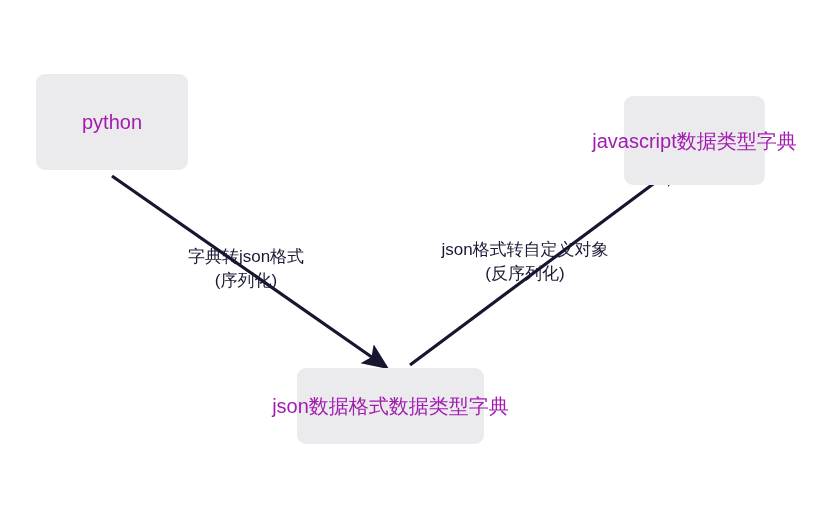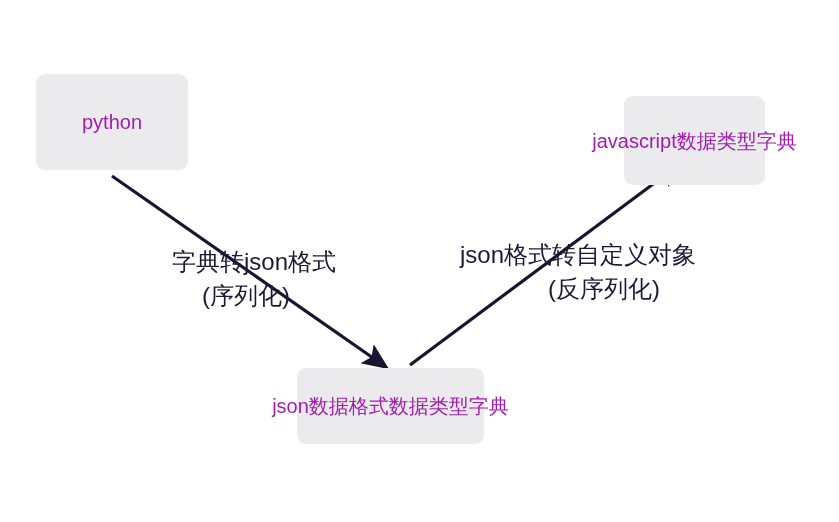--- a/index.html
+++ b/index.html
@@ -50,35 +50,34 @@
   }
   #node-json {
     left: 297px;
     top: 368px;
     width: 187px;
     height: 76px;
   }
   .edge-label {
     position: absolute;
     color: #1a1a35;
-    font-size: 24px;
+    font-size: 17px;
     line-height: 1.42;
     text-align: center;
     white-space: nowrap;
   }
   #label-serialize {
     left: 172px;
     top: 245px;
     width: 148px;
   }
   #label-deserialize {
-    left: 460px;
+    left: 425px;
     top: 238px;
     width: 200px;
-    text-align: right;
   }
   #arrows {
     position: absolute;
     left: 0;
     top: 0;
     width: 839px;
     height: 522px;
   }
 </style>
 </head>

